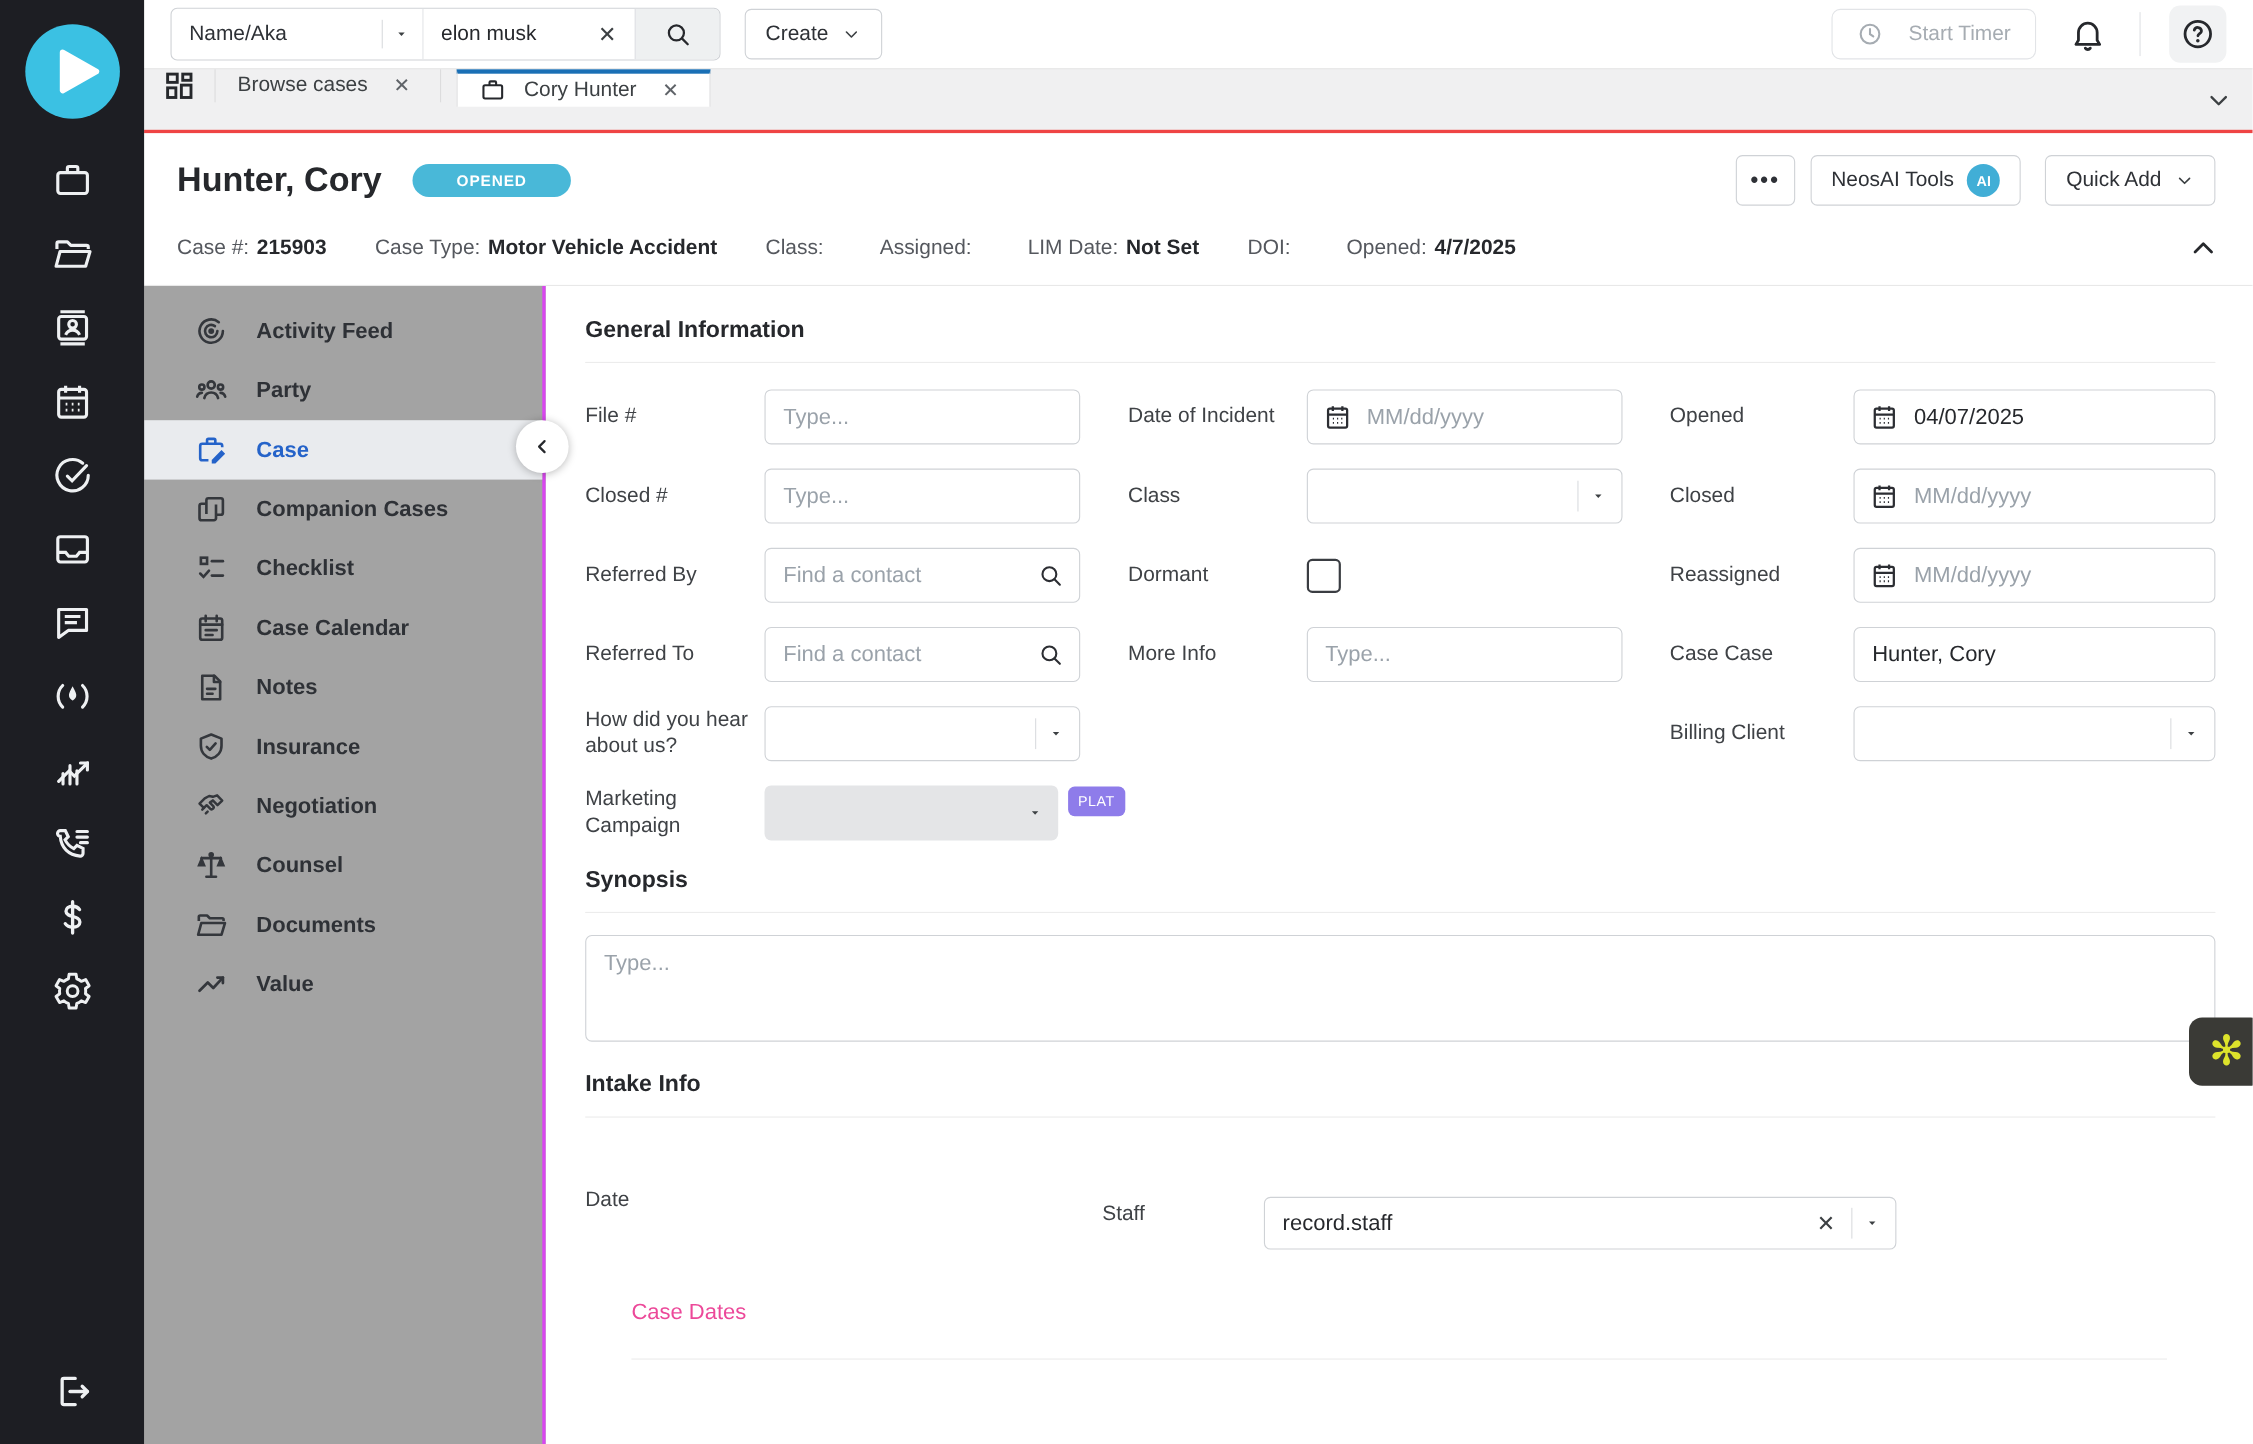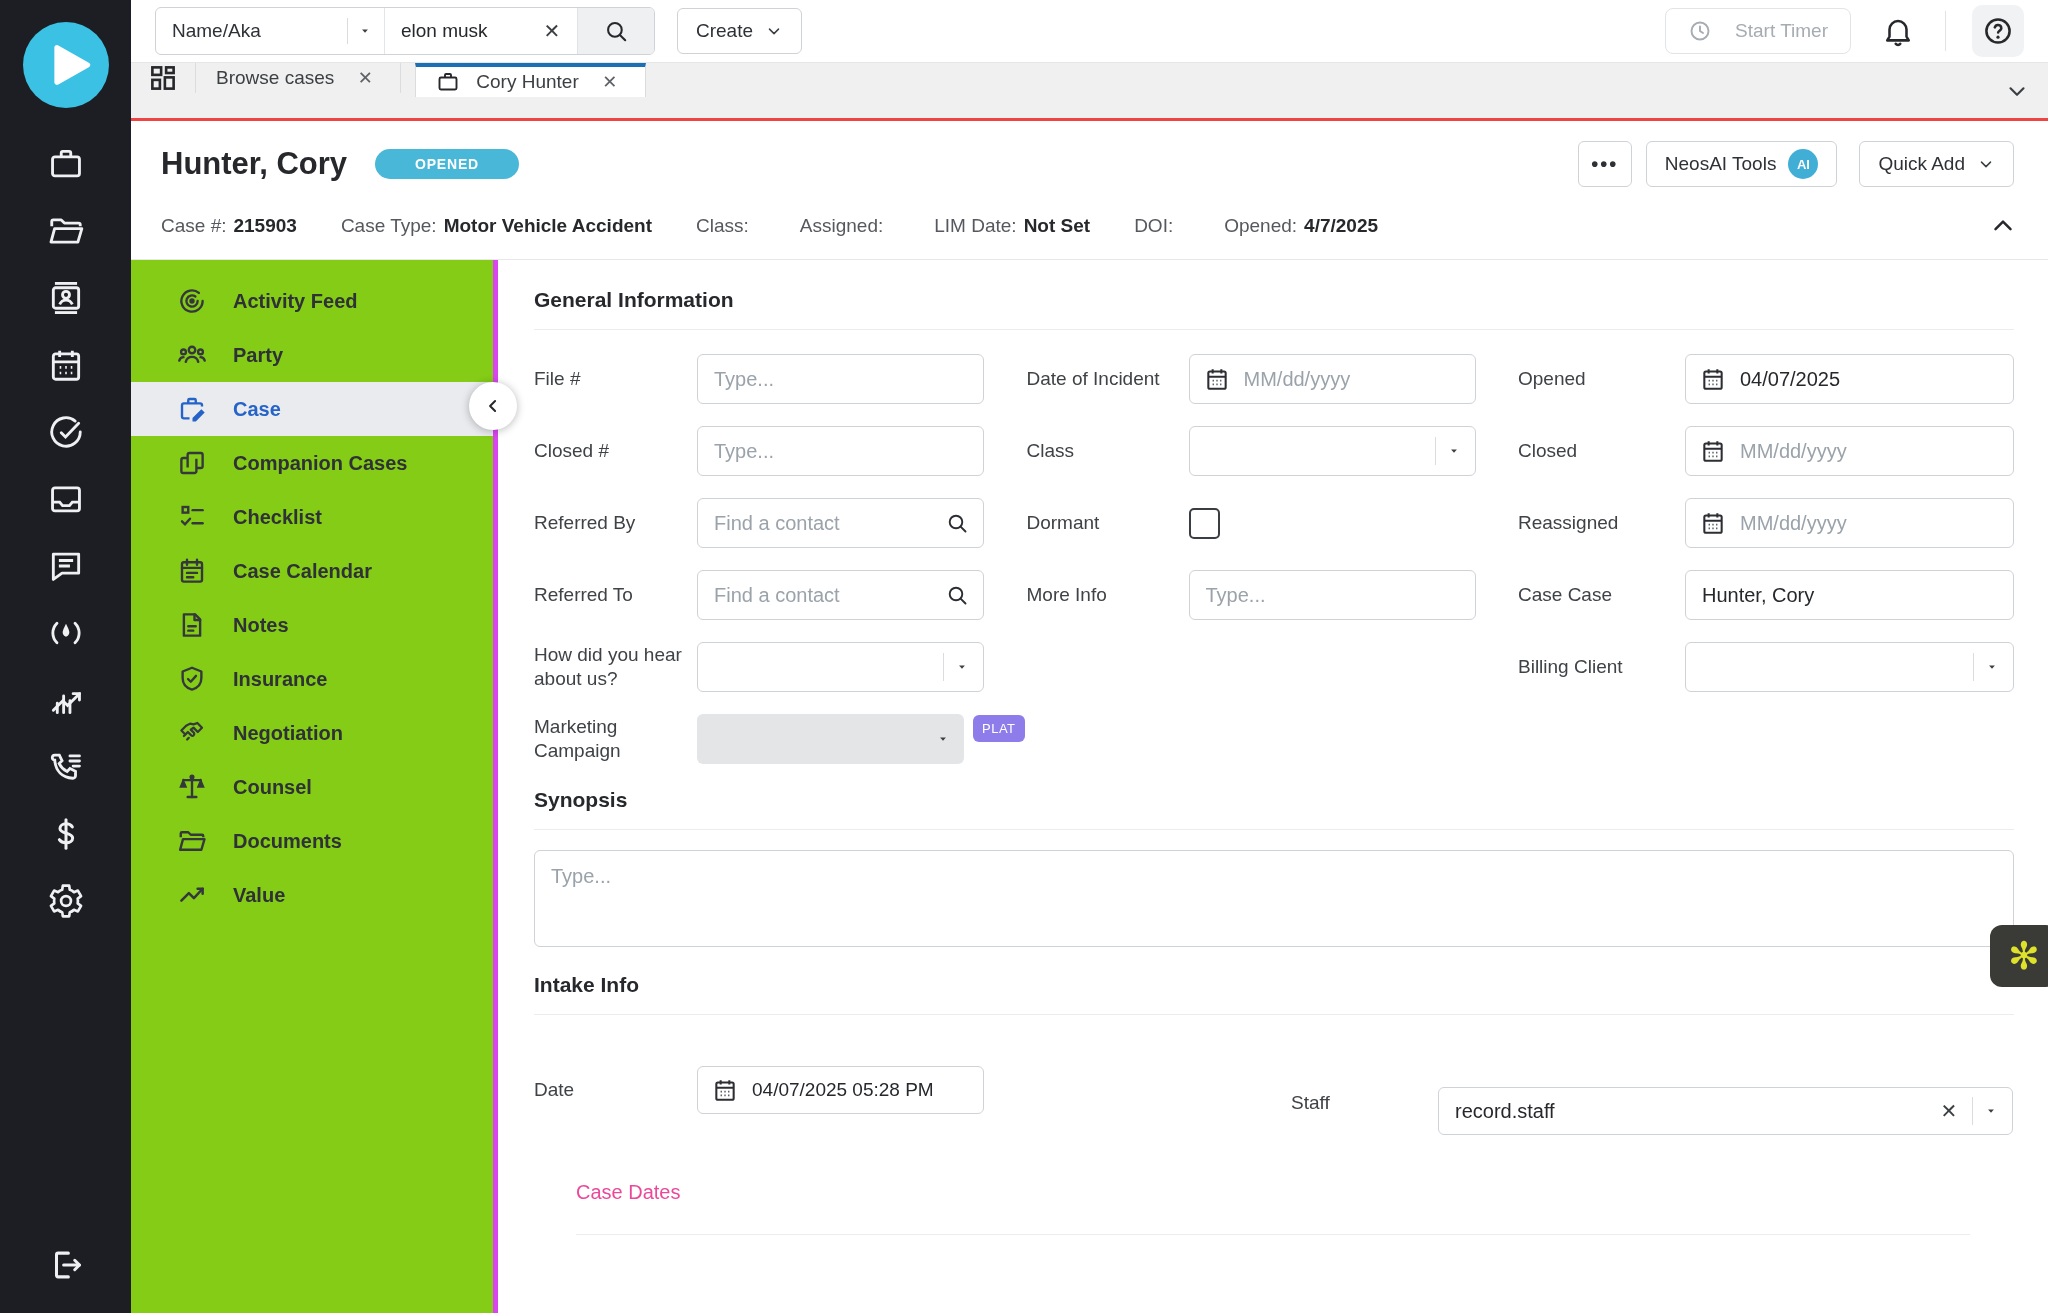--- a/index.html
+++ b/index.html
@@ -60,21 +60,21 @@
   .ai-chip{width:30px;height:30px;border-radius:50%;background:var(--ai-badge-bg);color:#fff;font-size:13px;
            font-weight:700;display:flex;align-items:center;justify-content:center}
   .quickadd{margin-left:8px}
   .meta-row{display:flex;align-items:center;gap:44px;margin-top:28px;padding-bottom:22px;font-size:19px}
   .meta-item{display:flex;gap:7px;white-space:nowrap}
   .meta-label{color:#55585e}
   .meta-value{font-weight:700;color:#26282c}
   .collapse-meta{position:absolute;right:30px;bottom:18px;width:30px;height:30px;cursor:pointer;color:#26282c}
   
   .content{flex:1;display:flex;border-top:1px solid #e8e8e8;position:relative;min-height:0}
-  .subnav{width:362px;flex:none;border-right:5px solid #d946ef;background:#84cc16;padding-top:14px}
+  .subnav{width:362px;flex:none;border-right:3px solid #d946ef;background:#a3a3a3;padding-top:14px}
   .nav-item{height:54px;display:flex;align-items:center;gap:26px;padding-left:46px;font-size:20px;font-weight:600;
             color:#2e3136;cursor:pointer}
   .nav-item .nico{width:30px;height:30px;color:#34373c;flex:none}
   .nav-item.active{background:#e9ebee;color:var(--active-nav-text)}
   .nav-item.active .nico{color:var(--active-nav-text)}
   .collapse-btn{position:absolute;left:338px;top:122px;width:48px;height:48px;border-radius:50%;background:#fff;
                 box-shadow:0 1px 8px rgba(0,0,0,.28);display:flex;align-items:center;justify-content:center;
                 cursor:pointer;z-index:4;color:#26282c}
   
   .form-area{flex:1;padding:28px 34px 0 36px;min-width:0}
@@ -587,30 +587,20 @@
         </div>
 
         <h2 class="section-h sec">Synopsis</h2>
         <div class="hr"></div>
         <textarea class="syn" placeholder="Type..." style=""></textarea>
 
         <h2 class="section-h" style="margin-top:22px">Intake Info</h2>
         <div class="hr"></div>
         <div class="intake-row">
           <div class="il">Date</div>
-          <div class="fld datefld">
-            <svg class="cal" viewBox="0 0 24 24" fill="none" stroke="currentColor" stroke-width="1.9">
-                <rect x="4" y="5" width="16" height="16" rx="1.5"></rect>
-                <path d="M4 10h16M8 3v4M16 3v4"></path>
-                <g stroke-width="1.5">
-                  <path d="M8 13.5h1M11.5 13.5h1M15 13.5h1M8 17h1M11.5 17h1M15 17h1"></path>
-                </g>
-              </svg>
-            <input class="datev" style="font-size: 19px;" type="text" value="04/07/2025 05:28 PM">
-          </div>
           <div class="staff-label">Staff</div>
           <div class="fld staff-fld">
             <input type="text" value="record.staff" style="">
             <span class="xbtn">✕</span>
             <span class="seldiv" style="margin-left:8px"></span>
             <svg class="caret selcaret" viewBox="0 0 24 24">
                 <path d="M7 9.5l5 5.5 5-5.5z"></path>
               </svg>
           </div>
         </div>

